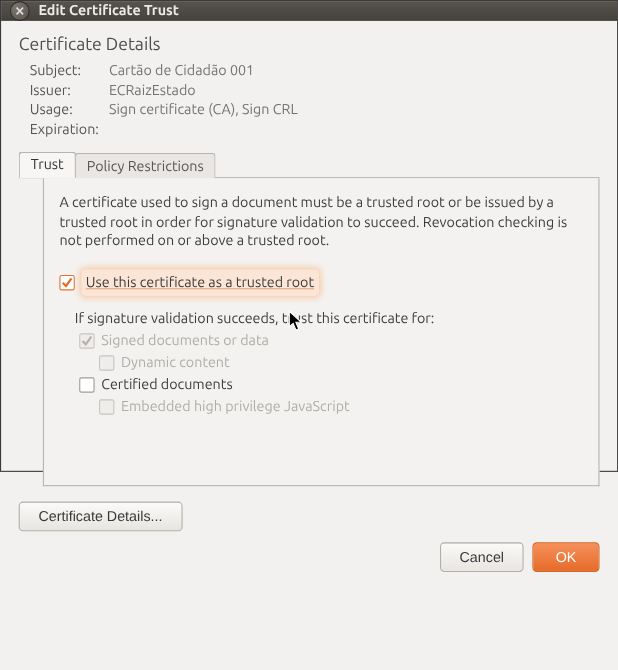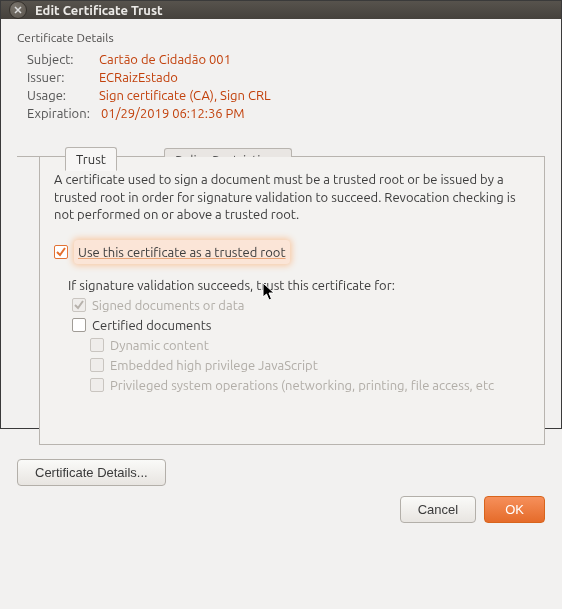--- a/index.html
+++ b/index.html
@@ -43,36 +43,36 @@
     cursor: pointer;
   }
   .close-btn svg { width: 8px; height: 8px; }
   .content {
     flex: 1;
     padding: 12px 16px 14px 16px;
     display: flex;
     flex-direction: column;
   }
   .section-title {
-    font-size: 12px;
+    font-size: 16px;
     color: #4e4d4c;
     margin-bottom: 8px;
   }
   .detail-row {
     display: flex;
     margin: 0 0 4px 10px;
     font-size: 13px;
   }
   .detail-label {
     width: 72px;
     color: #555;
     text-align: left;
   }
   .detail-value {
-    color: #c2410c;
+    color: #737373;
   }
   .tab-area {
     margin-top: 8px;
   }
   .tab-strip {
     display: flex;
     align-items: flex-end;
     border-bottom: 1px solid #b8b4af;
     position: relative;
   }
@@ -80,22 +80,21 @@
     padding: 4px 10px;
     border: 1px solid #b8b4af;
     border-bottom: none;
     background: #e9e6e3;
     color: #555;
     margin-right: -1px;
     border-radius: 3px 3px 0 0;
     cursor: pointer;
     font-size: 13px;
     position: relative;
-    top: 15px;
-    margin-left: 48px;
+    top: 1px;
   }
   .tab.active {
     background: #f7f6f5;
     color: #333;
     border-bottom: 1px solid #f7f6f5;
     z-index: 2;
   }
   .tab-panel {
     border: 1px solid #b8b4af;
     border-top: none;
@@ -216,21 +215,20 @@
     <div class="detail-row">
       <div class="detail-label">Issuer:</div>
       <div class="detail-value">ECRaizEstado</div>
     </div>
     <div class="detail-row">
       <div class="detail-label">Usage:</div>
       <div class="detail-value">Sign certificate (CA), Sign CRL</div>
     </div>
     <div class="detail-row">
       <div class="detail-label" style="width:74px">Expiration:</div>
-      <div class="detail-value">01/29/2019 06:12:36 PM</div>
     </div>
 
     <div class="tab-area">
       <div class="tab-strip">
         <div class="tab active">Trust</div>
         <div class="tab">Policy Restrictions</div>
       </div>
       <div class="tab-panel">
 
         <div class="desc-text">A certificate used to sign a document must be a trusted root or be issued by a trusted root in order for signature validation to succeed. Revocation checking is not performed on or above a trusted root.</div>
@@ -248,47 +246,41 @@
 
         <div class="checkbox-row indent-1 disabled">
           <div class="box checked gray">
             <svg viewBox="0 0 12 12">
                 <path d="M2 6 L5 9 L10 2" fill="none" stroke-width="2"></path>
               </svg>
           </div>
           <span>Signed documents or data</span>
         </div>
 
+        <div class="checkbox-row indent-2 disabled">
+          <div class="box">
+            
+          </div>
+          <span>Dynamic content</span>
+        </div>
+
         <div class="checkbox-row indent-1">
           <div class="box">
             
           </div>
           <span>Certified documents</span>
         </div>
 
         <div class="checkbox-row indent-2 disabled">
           <div class="box">
             
           </div>
-          <span>Dynamic content</span>
-        </div>
-
-        <div class="checkbox-row indent-2 disabled">
-          <div class="box">
-            
-          </div>
           <span>Embedded high privilege JavaScript</span>
         </div>
 
-        <div class="checkbox-row indent-2 disabled">
-          <div class="box">
-            
-          </div>
-          <span>Privileged system operations (networking, printing, file access, etc</span>
-        </div>
 
       </div>
     </div>
 
     <div class="bottom-buttons">
       <button class="btn">Certificate Details...</button>
     </div>
 
     <div class="footer">
       <div class="right">

